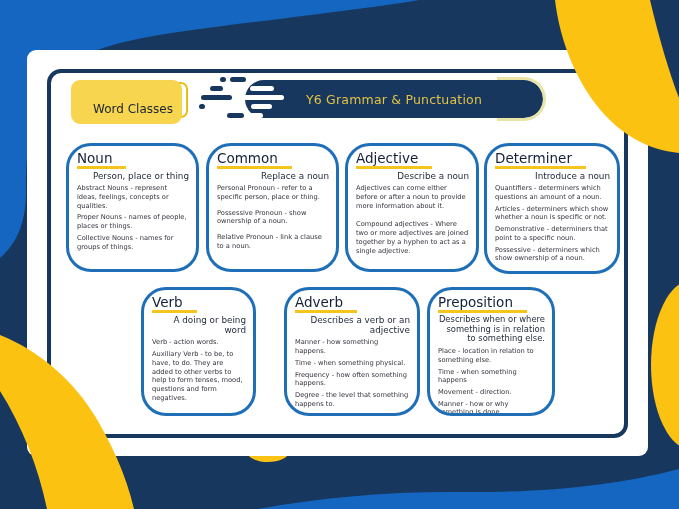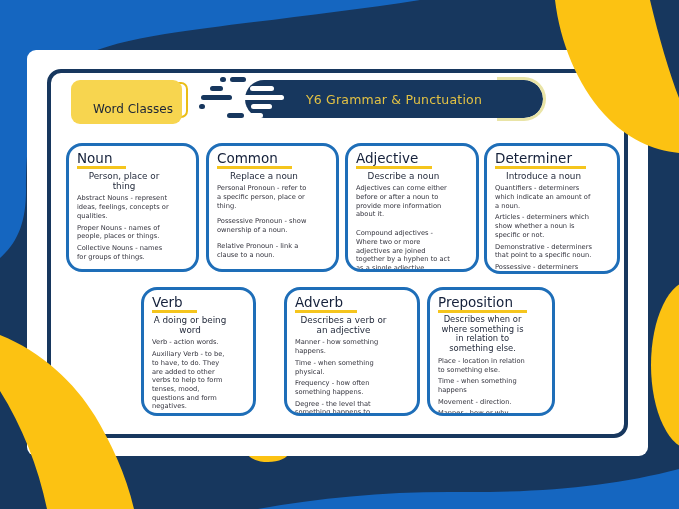--- a/index.html
+++ b/index.html
@@ -34,33 +34,33 @@
   
   .dash{position:absolute;height:5px;border-radius:3px;z-index:4;}
   .dash.n{background:#17375E;} .dash.w{background:#ffffff;}
   .d1{left:220px;top:77px;width:6px;}  .d2{left:230px;top:77px;width:16px;}
   .d3{left:210px;top:86px;width:13px;} .d4{left:201px;top:95px;width:31px;}
   .d5{left:199px;top:104px;width:6px;} .d6{left:227px;top:113px;width:17px;}
   .d7{left:250px;top:86px;width:24px;} .d8{left:238px;top:95px;width:46px;}
   .d9{left:251px;top:104px;width:21px;}.d10{left:249px;top:113px;width:14px;}
 
   
-  .card{position:absolute;background:#ffffff;border:3px solid #1E6EB8;border-radius:16px;
-        box-sizing:border-box;padding:5px 25px 4px 8px;overflow:hidden;z-index:3;}
+  .card{position:absolute;background:#ffffff;border:3px solid #1E6EB8;border-radius:25px;
+        box-sizing:border-box;padding:5px 7px 4px 8px;overflow:hidden;z-index:3;}
   .card-noun{left:66px;top:143px;width:133px;height:129px;}
   .card-pronoun{left:206px;top:143px;width:133px;height:129px;}
   .card-adjective{left:345px;top:143px;width:134px;height:129px;}
   .card-determiner{left:484px;top:143px;width:136px;height:131px;}
   .card-verb{left:141px;top:287px;width:115px;height:129px;}
   .card-adverb{left:284px;top:287px;width:136px;height:129px;}
   .card-preposition{left:427px;top:287px;width:128px;height:129px;}
   .ctitle{font-size:13.5px;color:#14203a;line-height:1.05;}
   .ctitle b{font-weight:normal;display:inline-block;border-bottom:3px solid #F5C51D;
             padding-right:14px;padding-bottom:1px;}
-  .csub{font-size:8.8px;color:#252c3d;text-align:center;margin:2px 0 3px 0;line-height:1.15;}
+  .csub{font-size:8.8px;color:#252c3d;text-align:right;margin:2px 0 3px 0;line-height:1.15;}
   .card-preposition .csub{font-size:8.4px;}
   .citem{font-size:6.7px;color:#33333d;line-height:1.3;margin-bottom:3px;}
 </style>
 </head>
 <body>
 
 <div class="stage">
 
   <svg class="bg" viewBox="0 0 679 509">
     <rect x="0" y="0" width="679" height="509" fill="#17375E"></rect>
@@ -111,21 +111,21 @@
   <div class="card card-adjective">
     <div class="ctitle"><b>Adjective</b></div>
     <div class="csub">Describe a noun</div>
     <div class="citem" style="margin-bottom:10px">Adjectives can come either before or after a noun to provide more information about it.</div>
     <div class="citem">Compound adjectives - Where two or more adjectives are joined together by a hyphen to act as a single adjective.</div>
   </div>
 
   <div class="card card-determiner">
     <div class="ctitle"><b>Determiner</b></div>
     <div class="csub">Introduce a noun</div>
-    <div class="citem">Quantifiers - determiners which indicate an amount of a noun.</div>
+    <div class="citem">Quantifiers - determiners which questions an amount of a noun.</div>
     <div class="citem">Articles - determiners which show whether a noun is specific or not.</div>
     <div class="citem">Demonstrative - determiners that point to a specific noun.</div>
     <div class="citem">Possessive - determiners which show ownership of a noun.</div>
   </div>
 
   <div class="card card-verb">
     <div class="ctitle"><b>Verb</b></div>
     <div class="csub">A doing or being word</div>
     <div class="citem">Verb - action words.</div>
     <div class="citem">Auxiliary Verb - to be, to have, to do. They are added to other verbs to help to form tenses, mood, questions and form negatives.</div>

